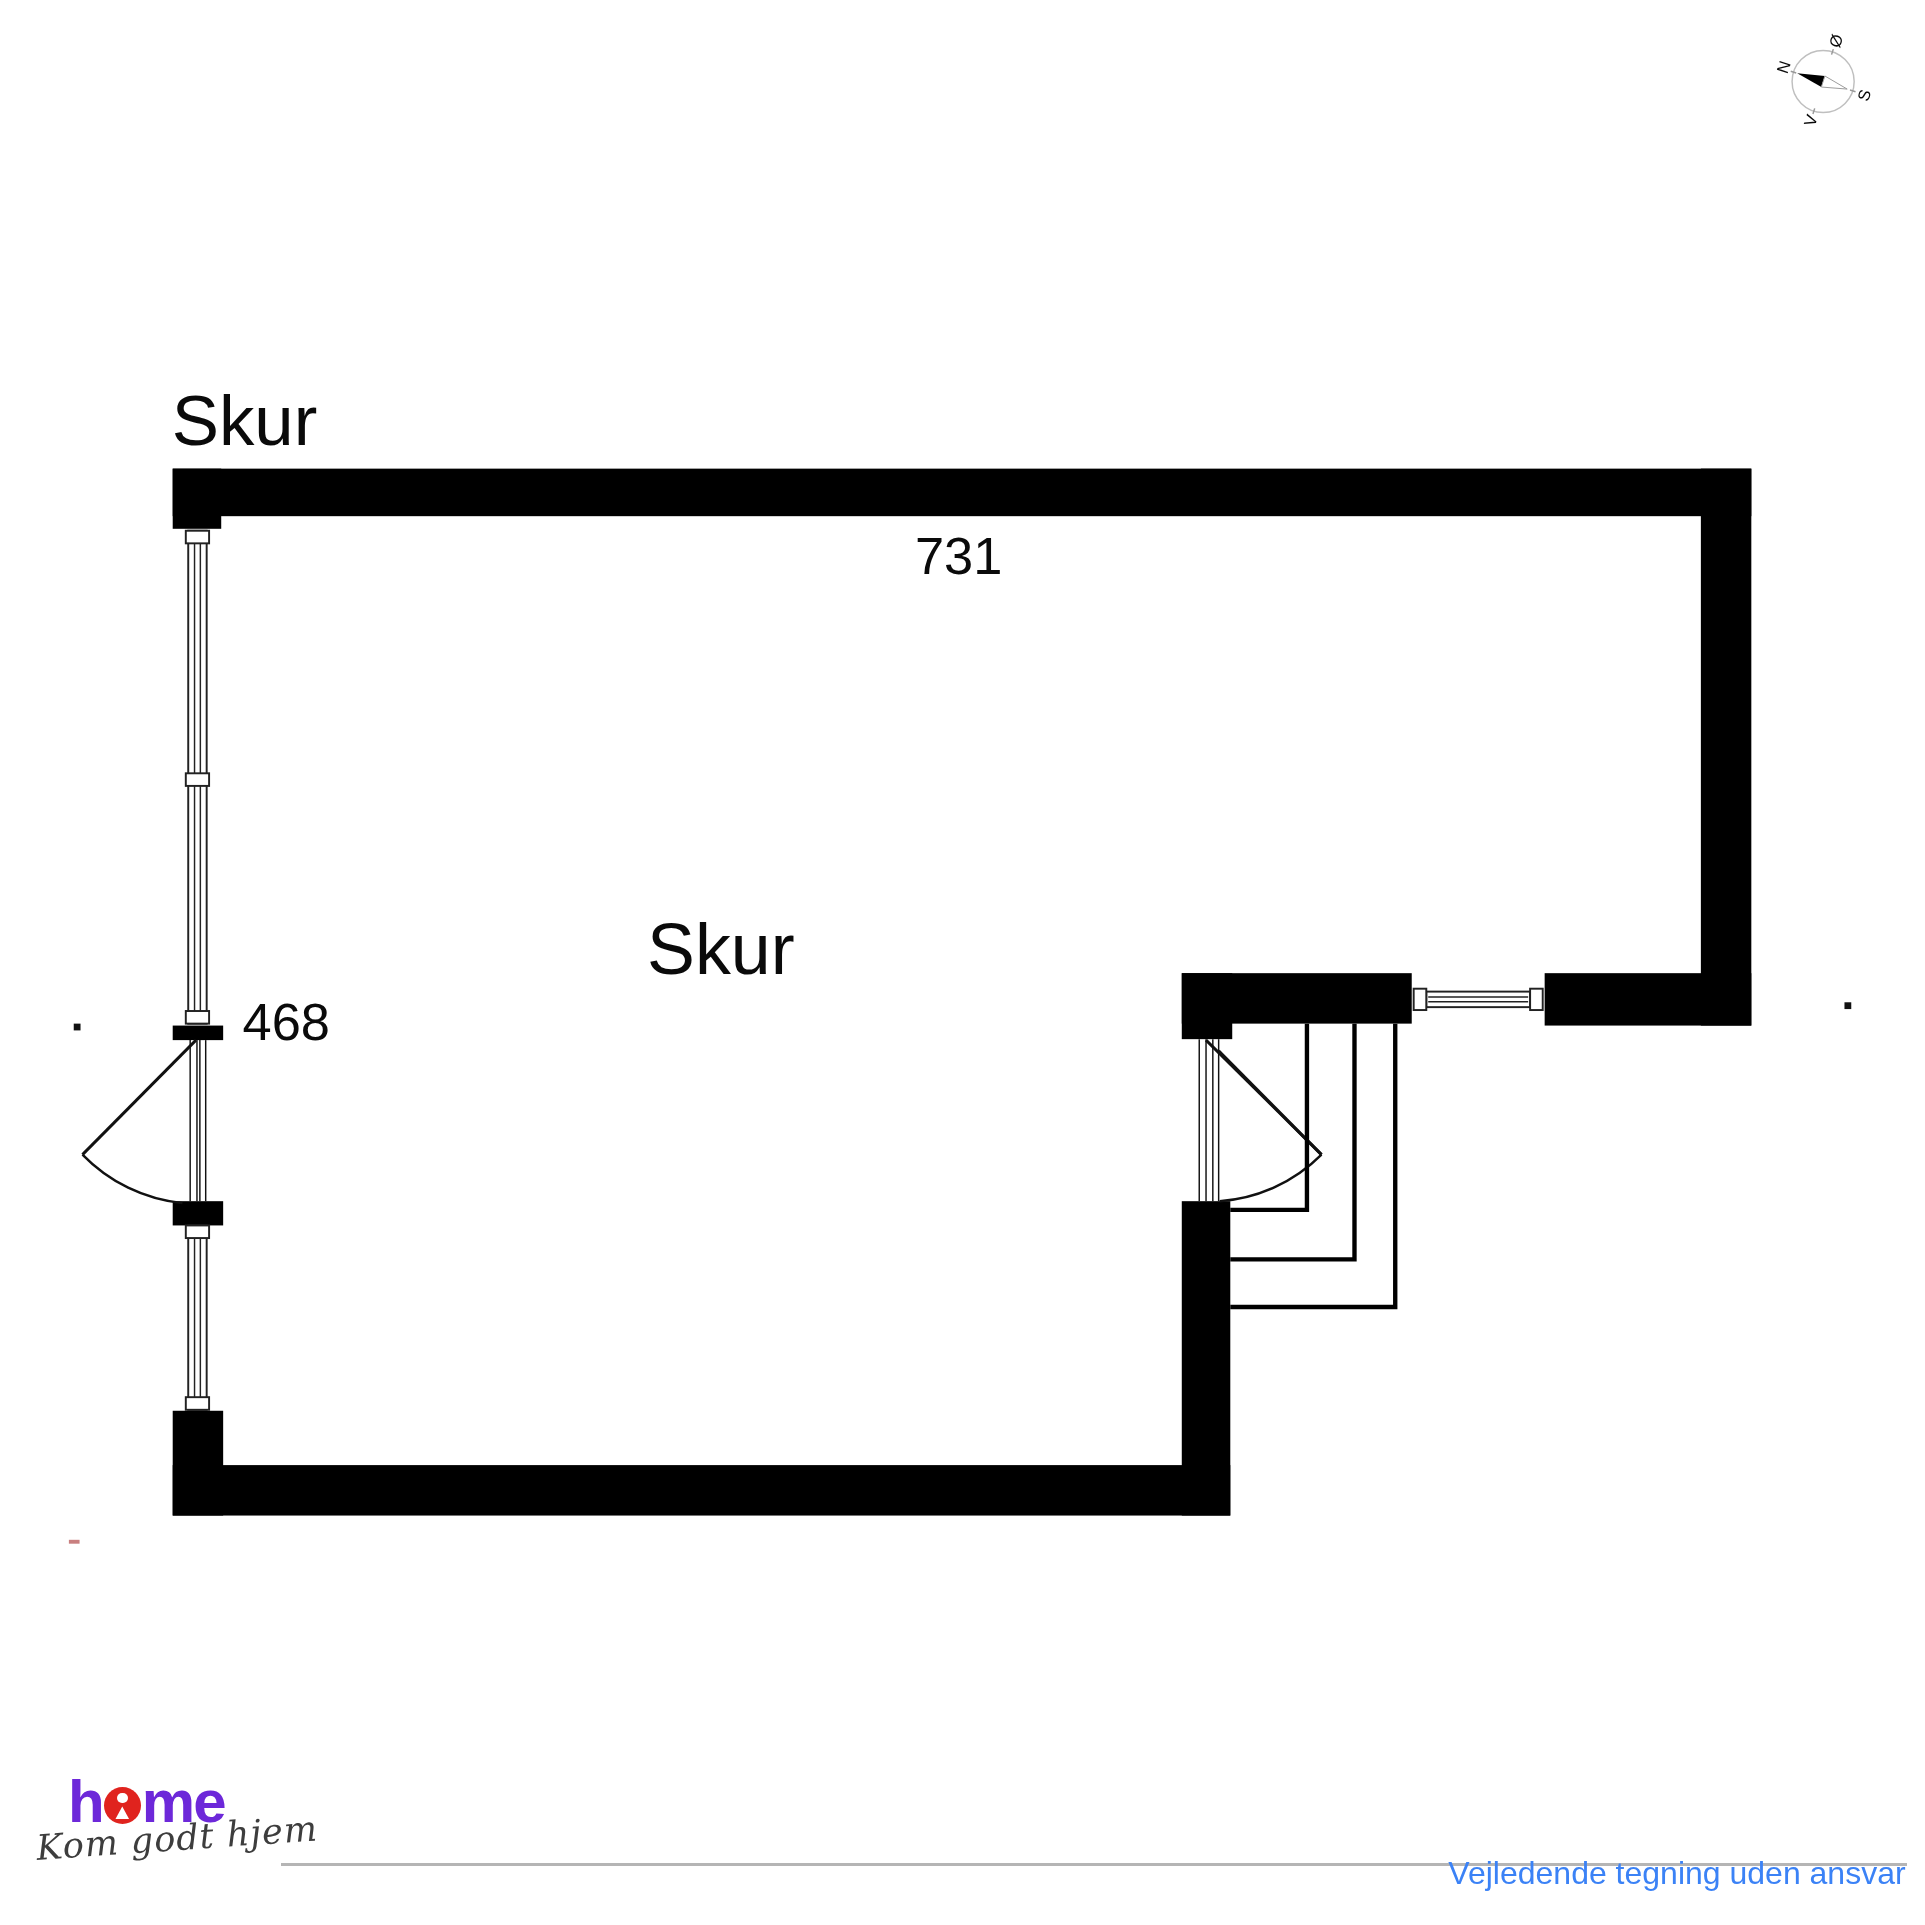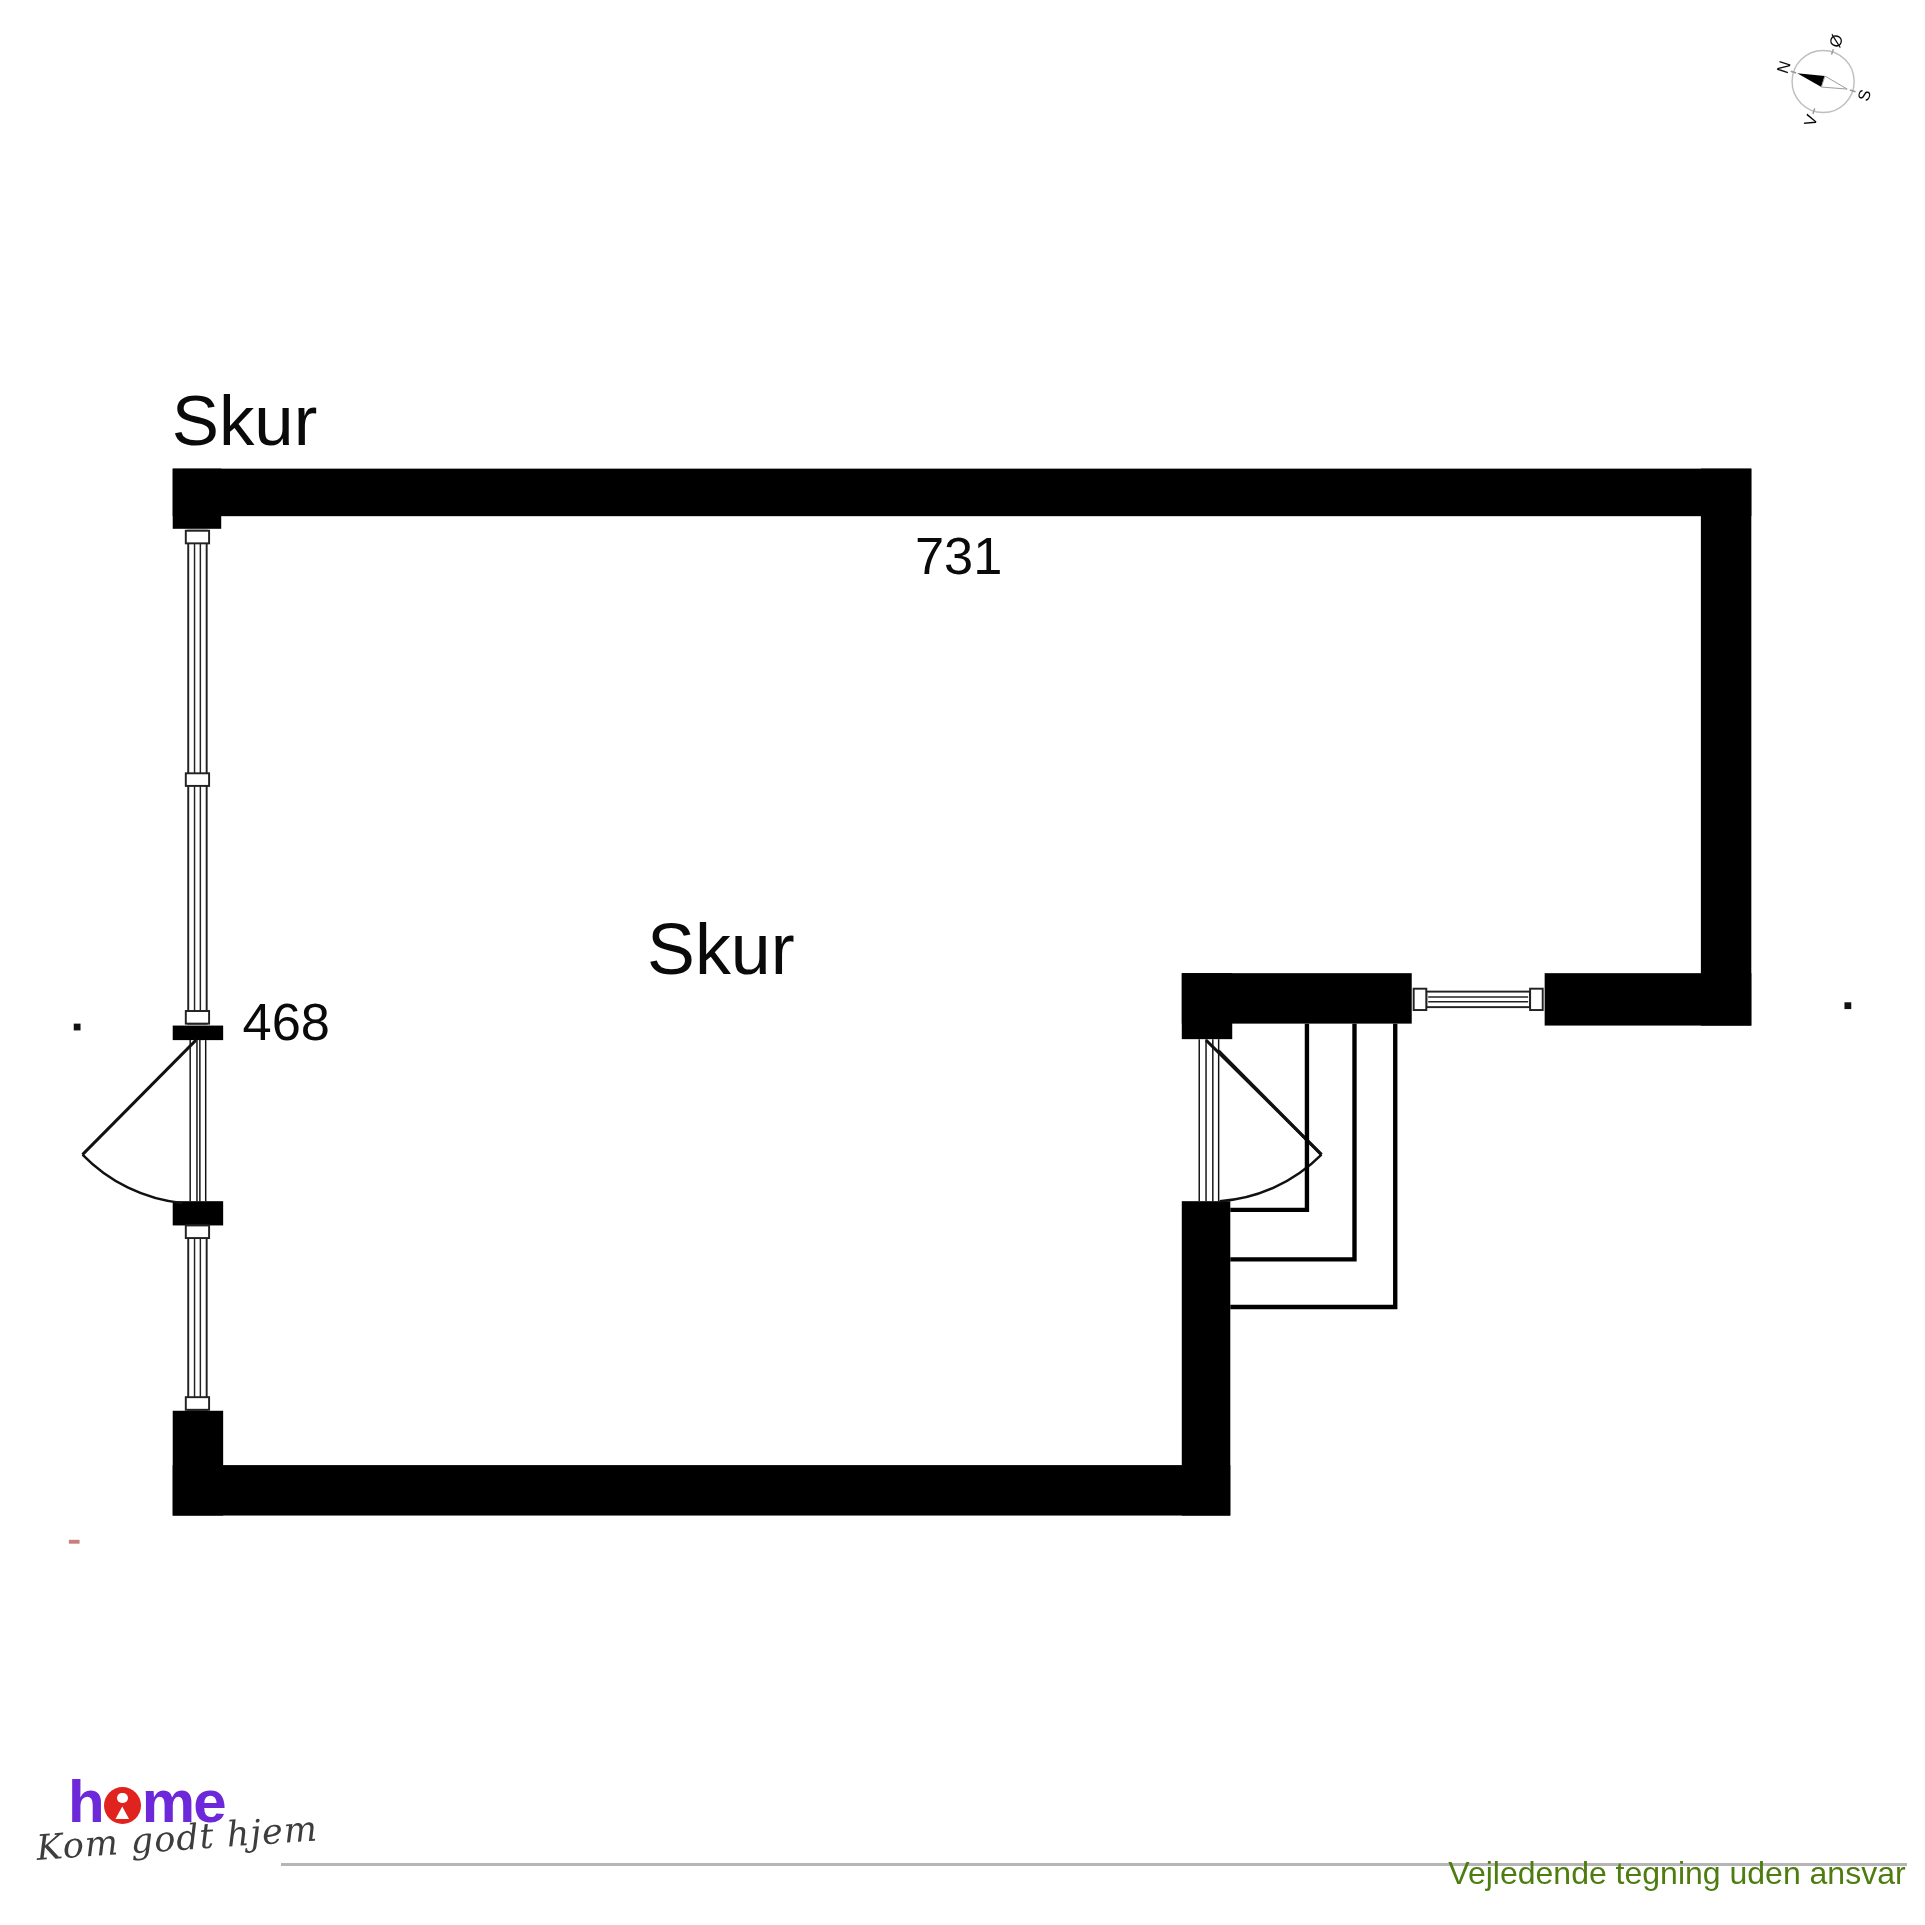--- a/index.html
+++ b/index.html
@@ -14,21 +14,21 @@
   .okey{display:inline-block;width:37px;height:37px;background:#e0231e;border-radius:50%;
         position:relative;vertical-align:-1.9px;margin:0 1px;}
   .kc{position:absolute;top:5.8px;left:50%;width:10.7px;height:10.7px;margin-left:-5.3px;
       background:#fff;border-radius:50%;}
   .kt{position:absolute;bottom:4.9px;left:50%;width:13.6px;height:12.6px;margin-left:-6.8px;
       background:#fff;clip-path:polygon(50% 0,100% 100%,0 100%);}
   .tagline{position:absolute;left:35px;top:1828px;font-family:"DejaVu Serif",serif;
            font-style:italic;font-size:35px;color:#3d3d3d;transform:rotate(-4deg);
            transform-origin:left top;letter-spacing:1px;white-space:nowrap;}
   .rule{position:absolute;left:281px;top:1863px;width:1626px;height:2.9px;background:#b5b5b5;}
-  .disclaimer{position:absolute;right:19.4px;top:1855px;font-size:32px;color:#4d7c0f;
+  .disclaimer{position:absolute;right:19.4px;top:1855px;font-size:32px;color:#3b82f6;
               white-space:nowrap;}
 </style>
 </head>
 <body>
 
 <div class="page">
 
   <svg width="1925" height="1925" viewBox="0 0 1984 1984">
 
     <g fill="#000000">

